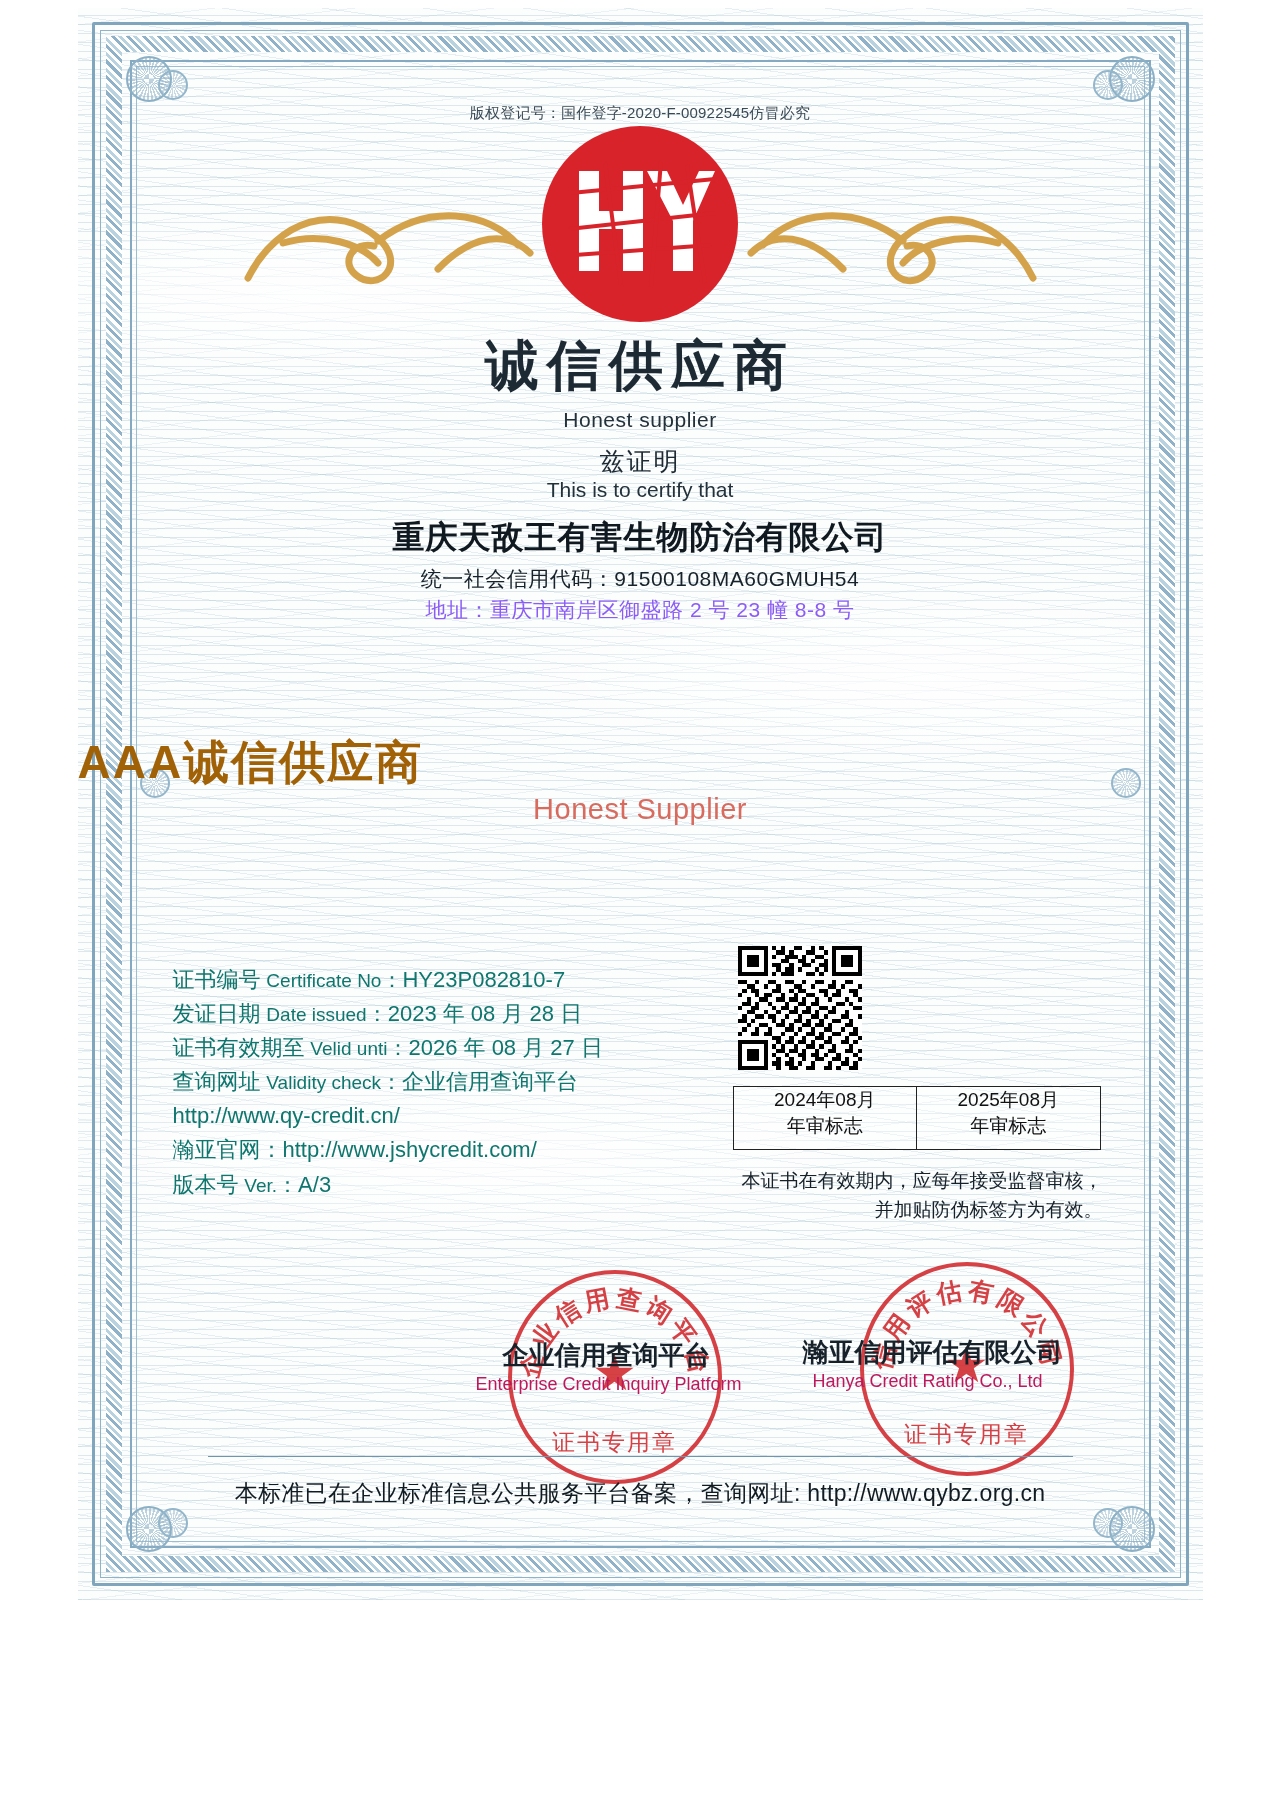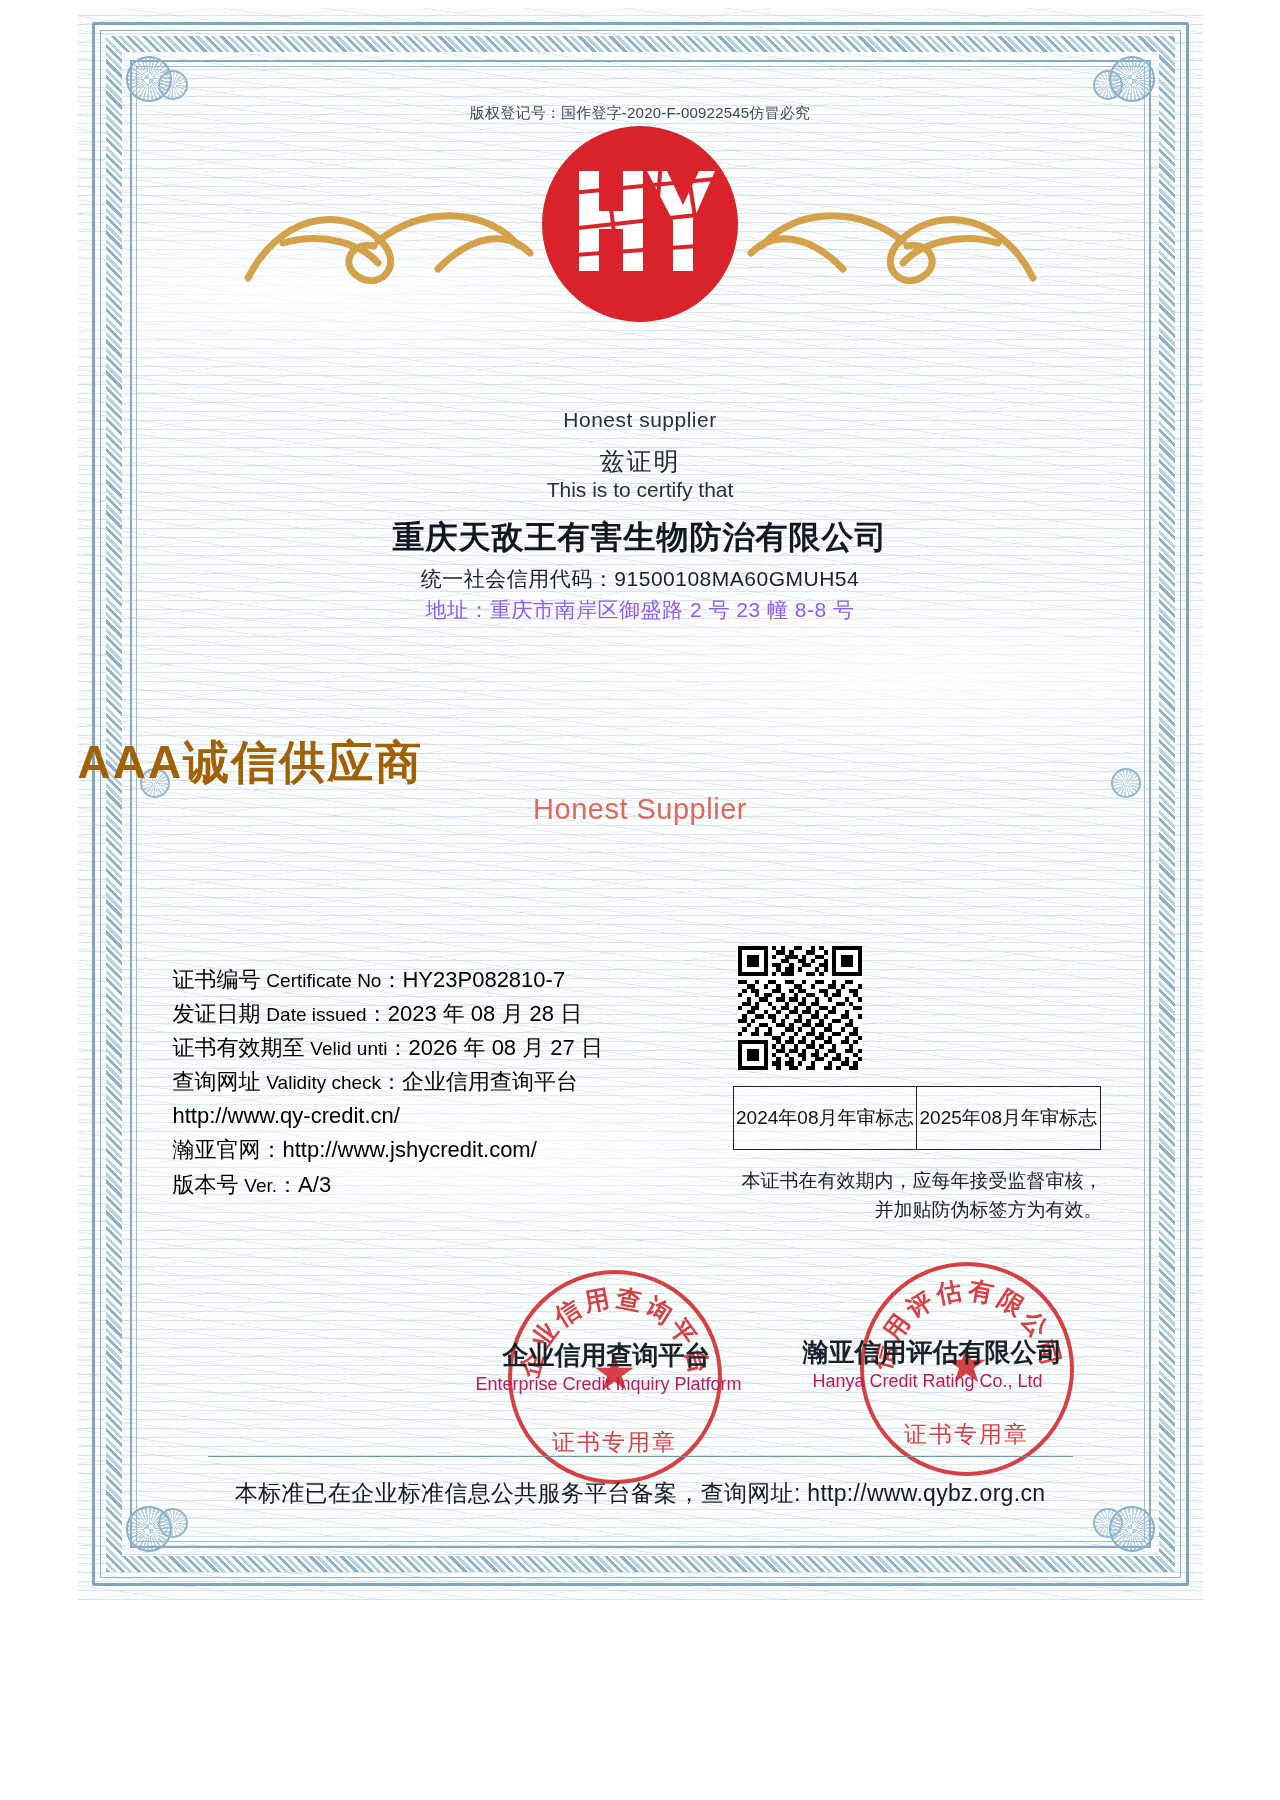--- a/index.html
+++ b/index.html
@@ -250,21 +250,21 @@
     color: #d86a5e;
     letter-spacing: 0.5px;
   }
 
   
   .details {
     position: absolute;
     left: 95px;
     top: 955px;
     width: 520px;
-    color: #000000;
+    color: #0f766e;
     line-height: 1.55;
   }
   .details .row {
     font-size: 21px;
     white-space: nowrap;
   }
   .details .lbl-cn { font-size: 22px; }
   .details .lbl-en { font-size: 19px; }
   .details .val { font-size: 22px; }
   .details .url-row { font-size: 22px; }
@@ -295,23 +295,22 @@
     top: 1078px;
     width: 368px;
     display: flex;
     gap: 0;
   }
   .stamp-cell {
     width: 184px;
     height: 62px;
     border: 1.5px solid #222;
     display: flex;
-    flex-direction: row;
+    flex-direction: column;
     align-items: center;
-    justify-content: center;
     font-size: 19px;
     color: #111;
     line-height: 1.35;
     background: rgba(255,255,255,0.35);
   }
   .stamp-cell + .stamp-cell { border-left: none; }
 
   .annual-note {
     position: absolute;
     left: 655px;
@@ -450,20 +449,21 @@
           <path d="M6 34 L150 20"></path>
           <path d="M4 70 L150 54"></path>
           <path d="M10 96 L146 86"></path>
           <path d="M40 4 L56 126"></path>
           <path d="M96 2 L86 128"></path>
           <path d="M122 6 L140 124"></path>
         </g>
       </svg>
     </div>
 
+    <div class="title-cn">诚信供应商</div>
     <div class="title-en">Honest supplier</div>
 
     <div class="certify-cn">兹证明</div>
     <div class="certify-en">This is to certify that</div>
 
     <div class="company-name">重庆天敌王有害生物防治有限公司</div>
     <div class="credit-code">统一社会信用代码：91500108MA60GMUH54</div>
     <div class="address">地址：重庆市南岸区御盛路 2 号 23 幢 8-8 号</div>
 
     <div class="award-cn">AAA诚信供应商</div>

